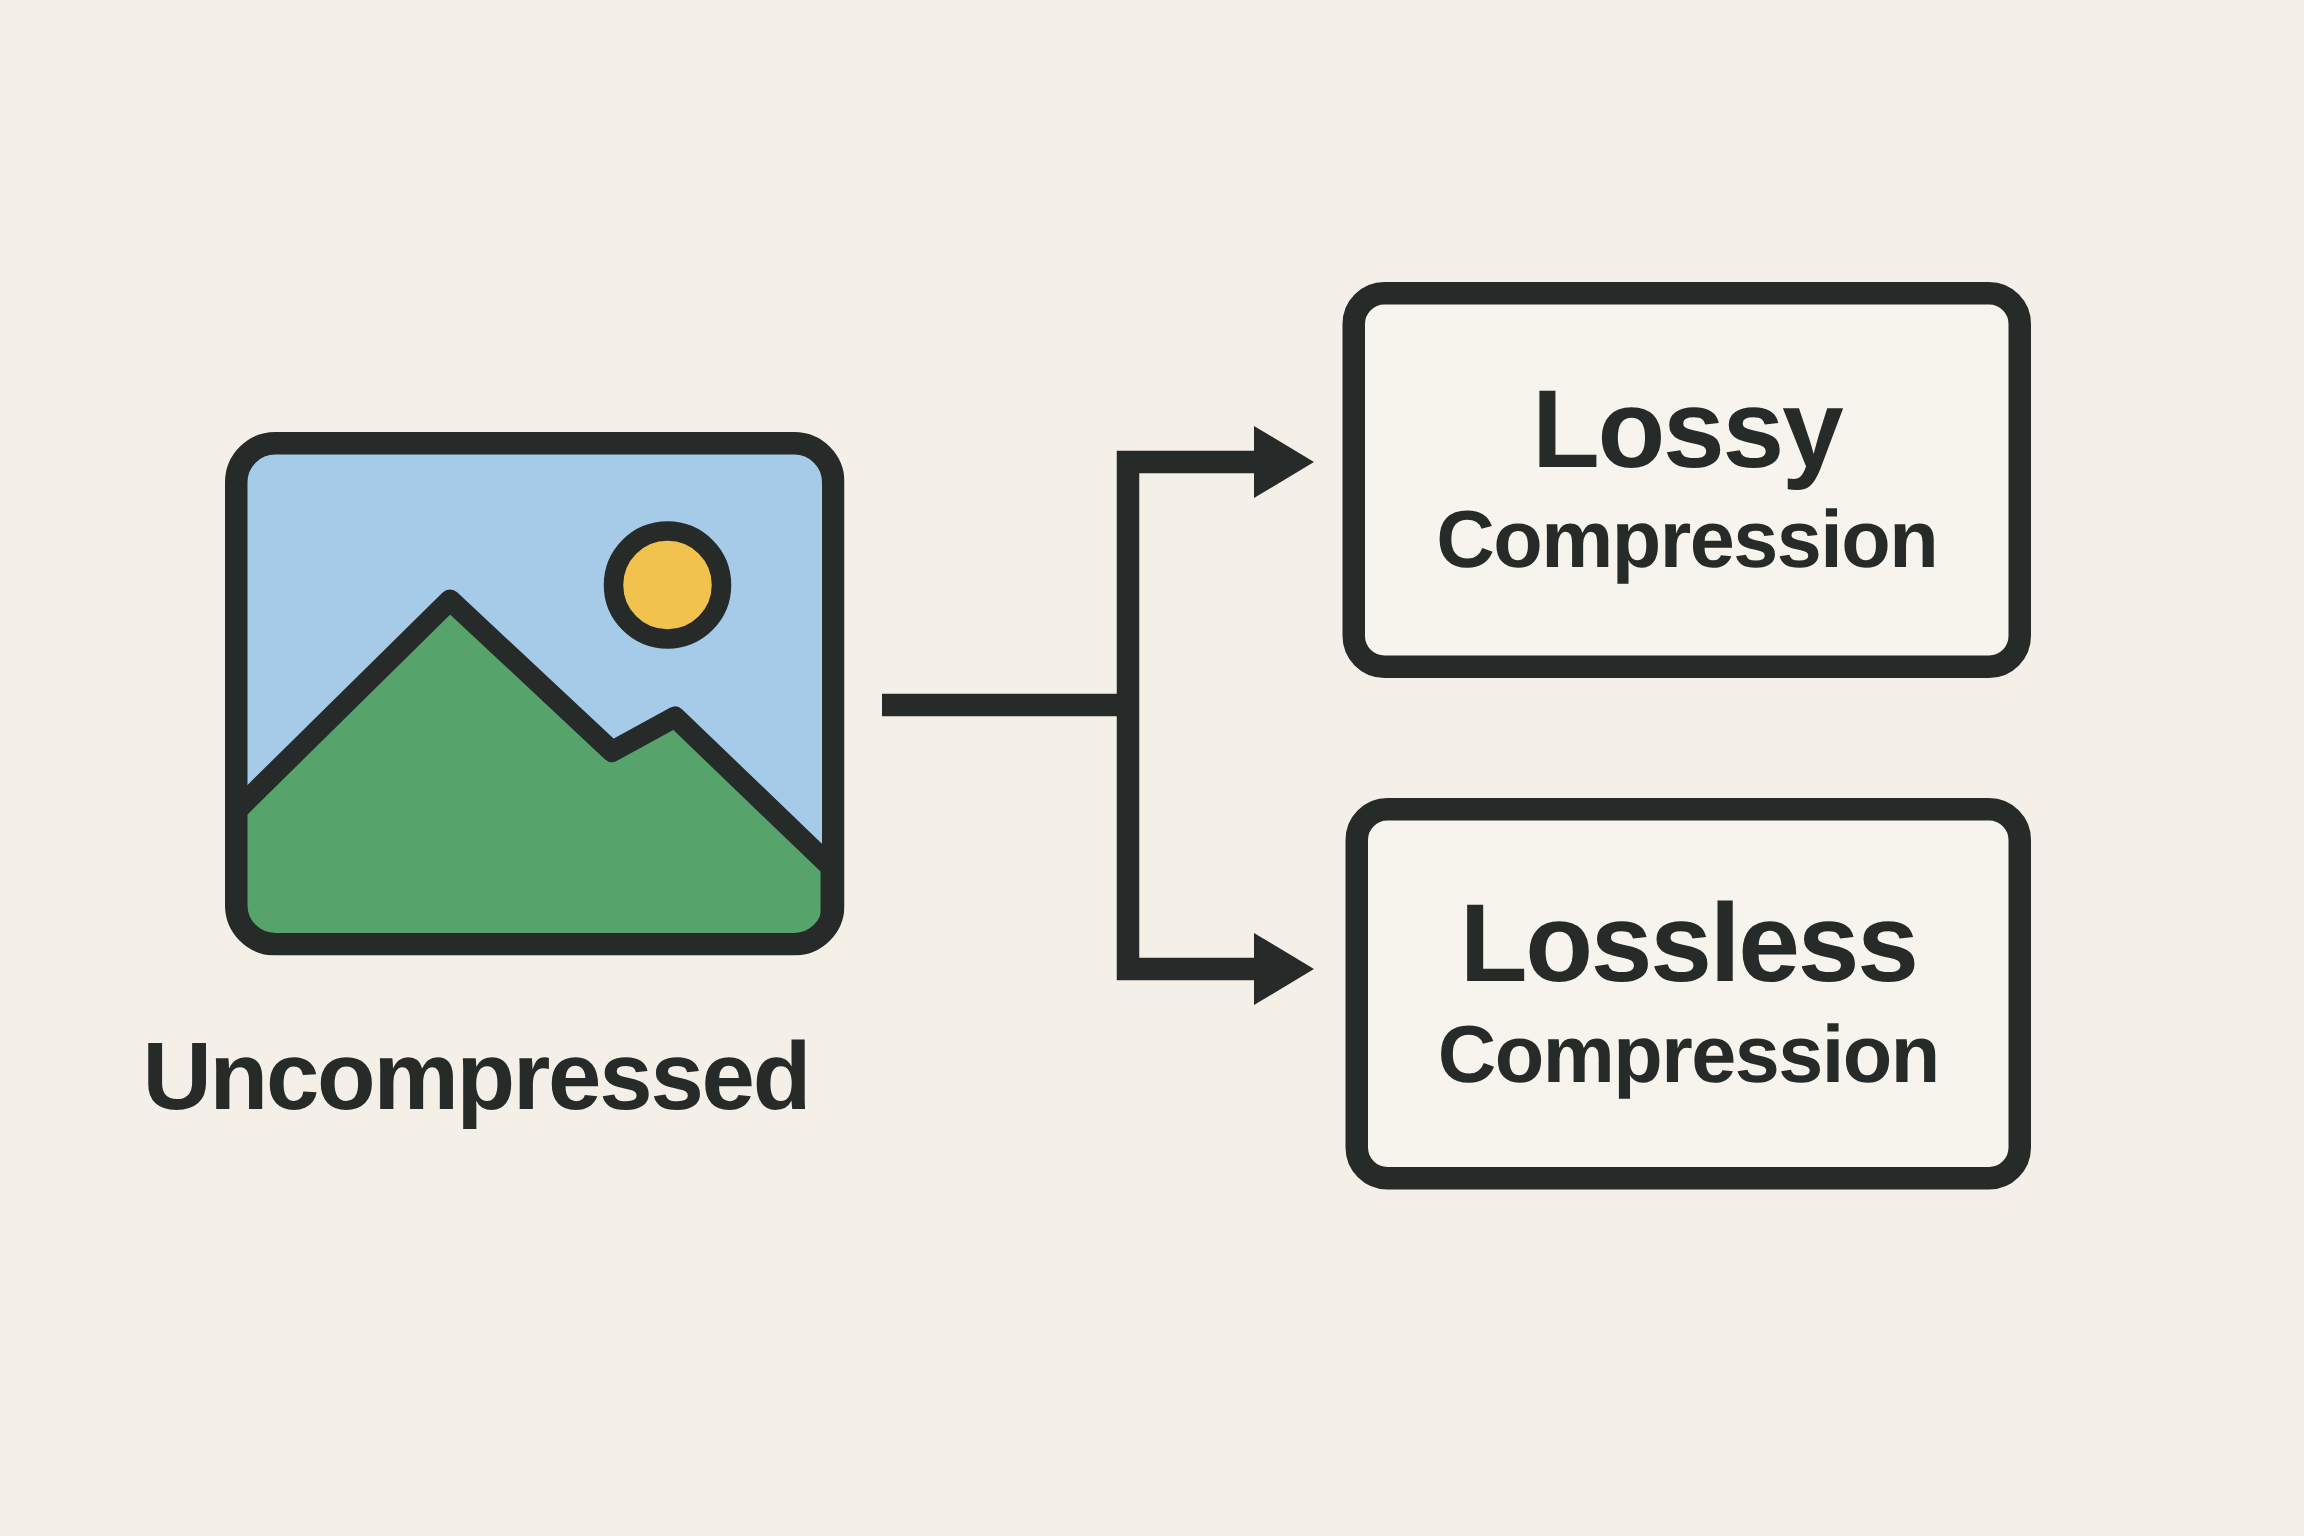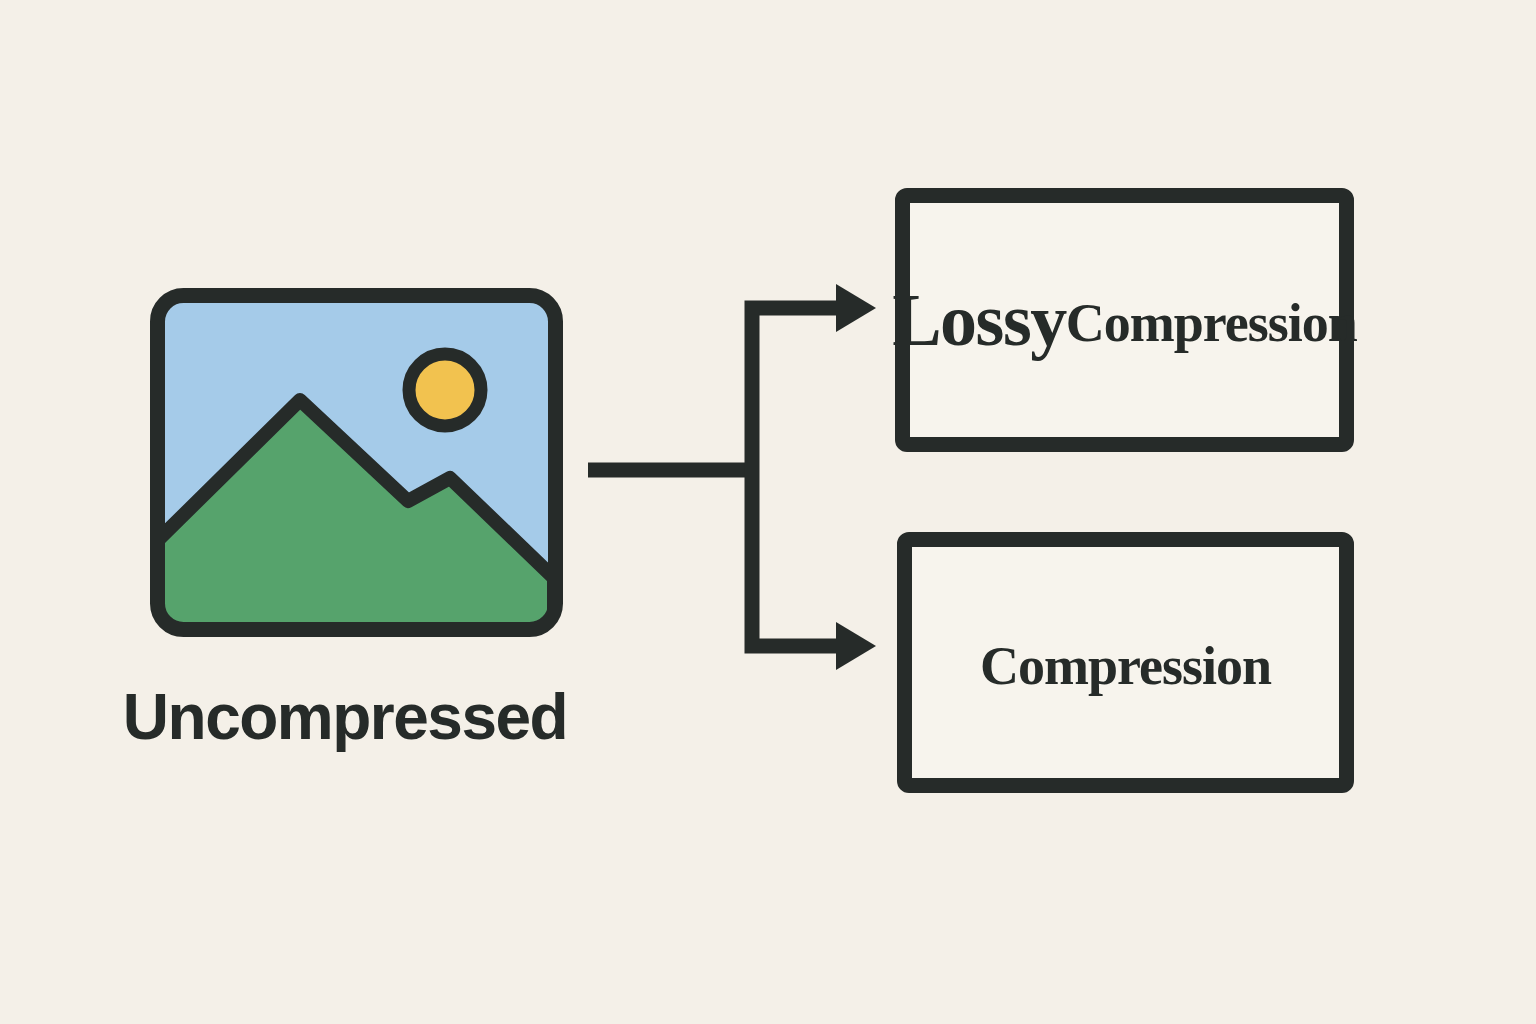--- a/index.html
+++ b/index.html
@@ -32,21 +32,21 @@
     width: 413px;
     height: 349px;
   }
 
   
   .source-label {
     position: absolute;
     left: 95px;
     top: 682px;
     width: 500px;
-    text-align: center;
+    text-align: left;
     font-size: 64px;
     font-weight: bold;
     letter-spacing: -1.5px;
     color: var(--ink);
     line-height: 1.1;
   }
 
   
   .connectors {
     position: absolute;
@@ -54,29 +54,28 @@
     top: 0;
     width: 1536px;
     height: 1024px;
     pointer-events: none;
   }
 
   
   .branch-box {
     position: absolute;
     border: 15px solid var(--ink);
-    border-radius: 12px;
+    border-radius: 28px;
     background: var(--box_fill);
     display: flex;
-    flex-direction: row;
+    flex-direction: column;
     align-items: center;
     justify-content: center;
     color: var(--ink);
     text-align: center;
-    font-family: Liberation Serif, serif;
   }
   .branch-box.lossy {
     left: 895px;
     top: 188px;
     width: 459px;
     height: 264px;
   }
   .branch-box.lossless {
     left: 897px;
     top: 532px;
@@ -132,16 +131,17 @@
 
     <polygon points="836,622 836,670 876,646" style="fill:var(--ink); stroke:none;"></polygon>
   </svg>
 
   <div class="branch-box lossy">
     <div class="branch-title">Lossy</div>
     <div class="branch-subtitle">Compression</div>
   </div>
 
   <div class="branch-box lossless">
+    <div class="branch-title">Lossless</div>
     <div class="branch-subtitle">Compression</div>
   </div>
 
 </div>
 
 </body></html>

